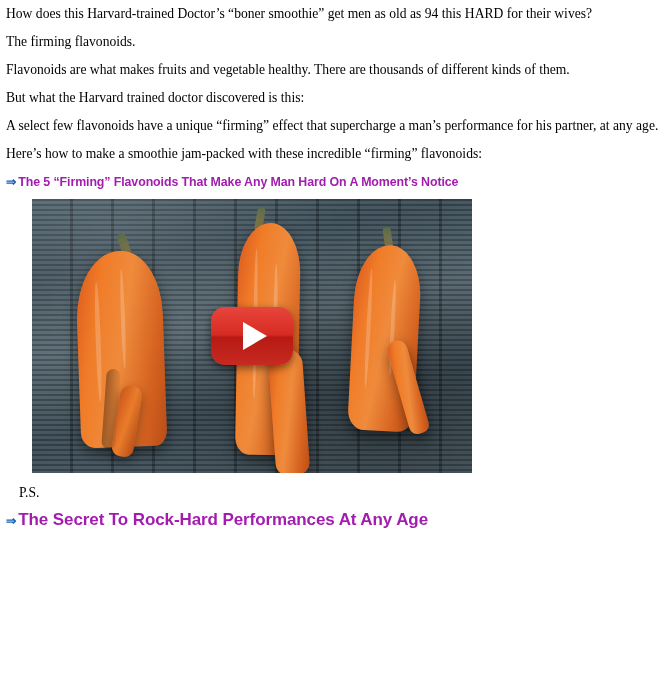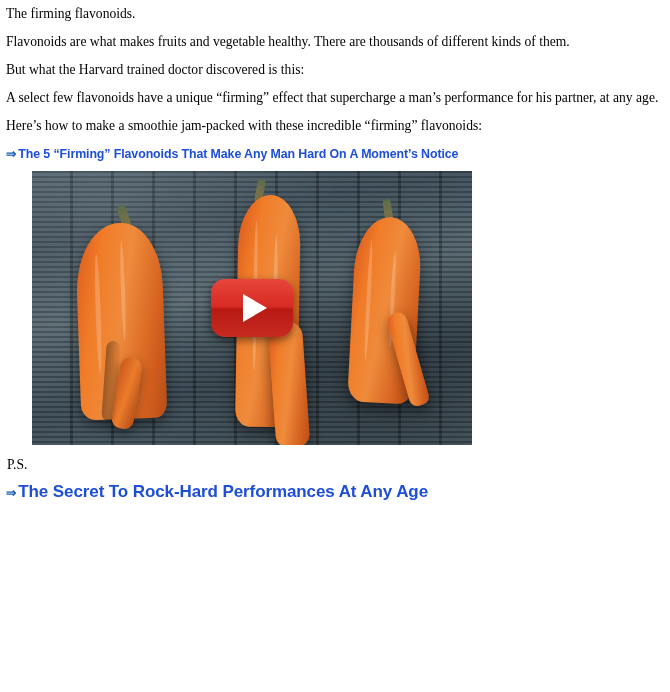--- a/index.html
+++ b/index.html
@@ -20,32 +20,32 @@
     width: 670px;
   }
   p.body-line {
     font-size: 13.6px;
     line-height: 1.25;
     margin: 0 0 11px 0;
     color: #000;
     font-family: "Liberation Serif", serif;
   }
   p.tight {
-    margin: 0 0 1px 1px;
+    margin: 0 0 1px 13px;
   }
   .link-line {
     margin: 0 0 10px 0;
     font-family: "Liberation Sans", sans-serif;
     font-size: 12.4px;
     font-weight: bold;
     color: #1a5fb4;
     letter-spacing: -0.1px;
   }
   .link-line a {
-    color: #1d4ed8;
+    color: #a21caf;
     text-decoration: none;
     font-weight: bold;
   }
   .link-arrow {
     color: #1a5fb4;
     font-weight: bold;
     margin-right: 2px;
   }
   .video-wrap {
     position: relative;
@@ -161,20 +161,21 @@
   .footer-link {
     margin-top: 8px;
   }
   .footer-link a { font-size: 17px; }
 </style>
 </head>
 <body>
 
 <div class="page">
 
+  <p class="body-line">How does this Harvard-trained Doctor’s “boner smoothie” get men as old as 94 this HARD for their wives?</p>
   <p class="body-line">The firming flavonoids.</p>
   <p class="body-line">Flavonoids are what makes fruits and vegetable healthy. There are thousands of different kinds of them.</p>
   <p class="body-line">But what the Harvard trained doctor discovered is this:</p>
   <p class="body-line">A select few flavonoids have a unique “firming” effect that supercharge a man’s performance for his partner, at any age.</p>
   <p class="body-line">Here’s how to make a smoothie jam-packed with these incredible “firming” flavonoids:</p>
 
   <div class="link-line">
     <span class="link-arrow">⇒</span><a href="#">The 5 “Firming” Flavonoids That Make Any Man Hard On A Moment’s Notice</a>
   </div>
 

